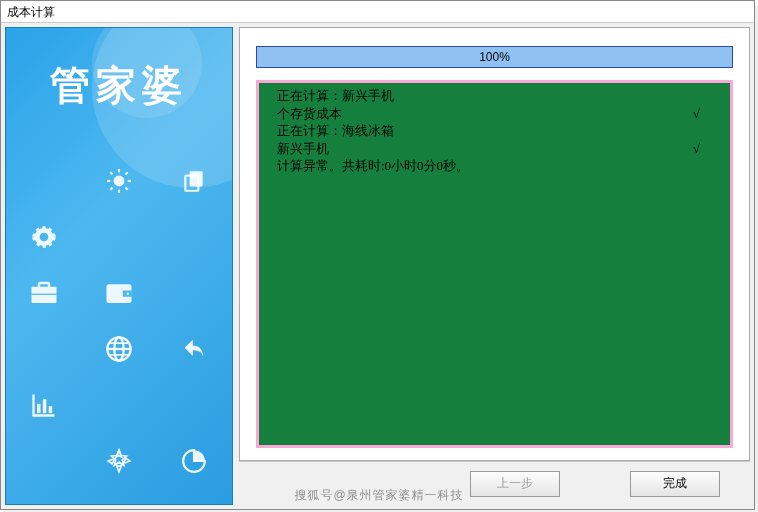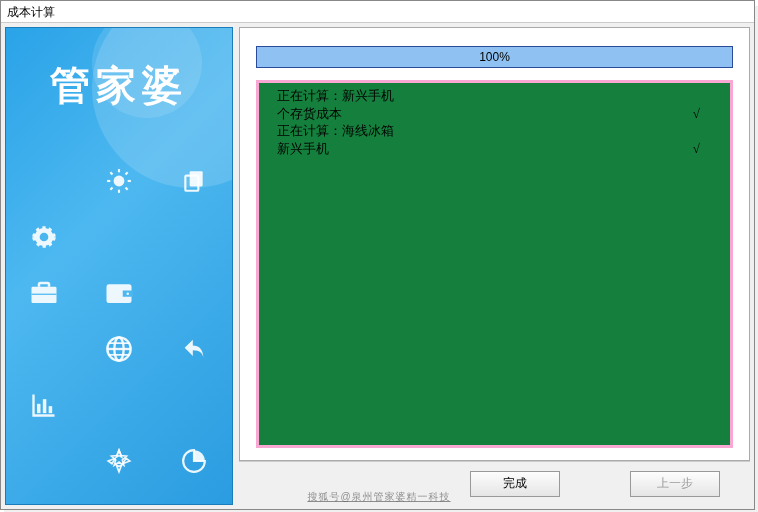--- a/index.html
+++ b/index.html
@@ -19,21 +19,21 @@
 .progress-outer { height: 22px; border: 1px solid #2a4b9a; position: relative; }
 .progress-fill { height: 100%; width: 100%; background: #8fc2f2; }
 .progress-label { position: absolute; top: 0; left: 0; right: 0; bottom: 0; display: flex; align-items: center; justify-content: center; font-size: 12px; color: #000; }
 .log-box { flex: 1; border: 3px solid #f9a8d4; background: #15803d; padding: 4px 18px; font-size: 13px; line-height: 1.35; overflow: auto; font-family: SimSun, serif; }
 .log-line { white-space: pre; display: flex; }
 .log-line .txt { flex: 1; }
 .log-line .mark { margin-left: auto; padding-right: 12px; font-style: italic; }
 .footer { height: 44px; display: flex; justify-content: flex-end; align-items: center; gap: 70px; padding: 0 30px; background: #f0f0f0; border-top: 1px solid #ccc; }
 .btn { min-width: 90px; height: 26px; border: 1px solid #999; background: linear-gradient(#fdfdfd, #e5e5e5); font-size: 12px; display: flex; align-items: center; justify-content: center; cursor: pointer; }
 .btn.disabled { color: #9a9a9a; cursor: default; }
-.watermark { position: absolute; bottom: 8px; left: 50%; transform: translateX(-50%); font-size: 10px; color: rgba(60,60,60,0.55); pointer-events: none; letter-spacing: 1px; text-decoration: underline; }
+.watermark { position: absolute; bottom: 8px; left: 50%; transform: translateX(-50%); font-size: 12px; color: rgba(60,60,60,0.55); pointer-events: none; letter-spacing: 1px; }
 .shadow { position: absolute; top: 6px; left: 4px; right: 0; bottom: 0; background: rgba(0,0,0,0.06); z-index: -1; }
 </style>
 </head>
 <body>
 
 <div class="shadow"></div>
 <div class="window" data-name="cost-calc-window">
   <div class="titlebar" data-name="window-titlebar">
     <span data-name="window-title">成本计算</span>
   </div>
@@ -137,22 +137,23 @@
           <div class="progress-fill" data-name="progress-fill" style="width: 100%;"></div>
           <div class="progress-label" data-name="progress-label">100%</div>
         </div>
         <div class="log-box" id="log-box" data-name="log-output">
             <div class="log-line" data-name="log-line"><span class="txt">正在计算：新兴手机</span></div>
             <div class="log-line" data-name="log-line"><span class="txt">个存货成本</span><span class="mark">√</span></div>
             <div class="log-line" data-name="log-line"><span class="txt"></span></div>
             <div class="log-line" data-name="log-line"><span class="txt">正在计算：海线冰箱</span></div>
             <div class="log-line" data-name="log-line"><span class="txt">新兴手机</span><span class="mark">√</span></div>
             <div class="log-line" data-name="log-line"><span class="txt"></span></div>
+            <div class="log-line" data-name="log-line"><span class="txt">计算异常。共耗时:0小时0分0秒。</span></div>
           </div>
       </div>
       <div class="footer" data-name="footer-buttons">
+        <div class="btn disabled" data-name="prev-button">上一步</div>
         <div class="btn" data-name="finish-button">完成</div>
-        <div class="btn disabled" data-name="prev-button">上一步</div>
       </div>
     </div>
   </div>
 </div>
 <div class="watermark" data-name="watermark-text">搜狐号@泉州管家婆精一科技</div>
 
 </body></html>

